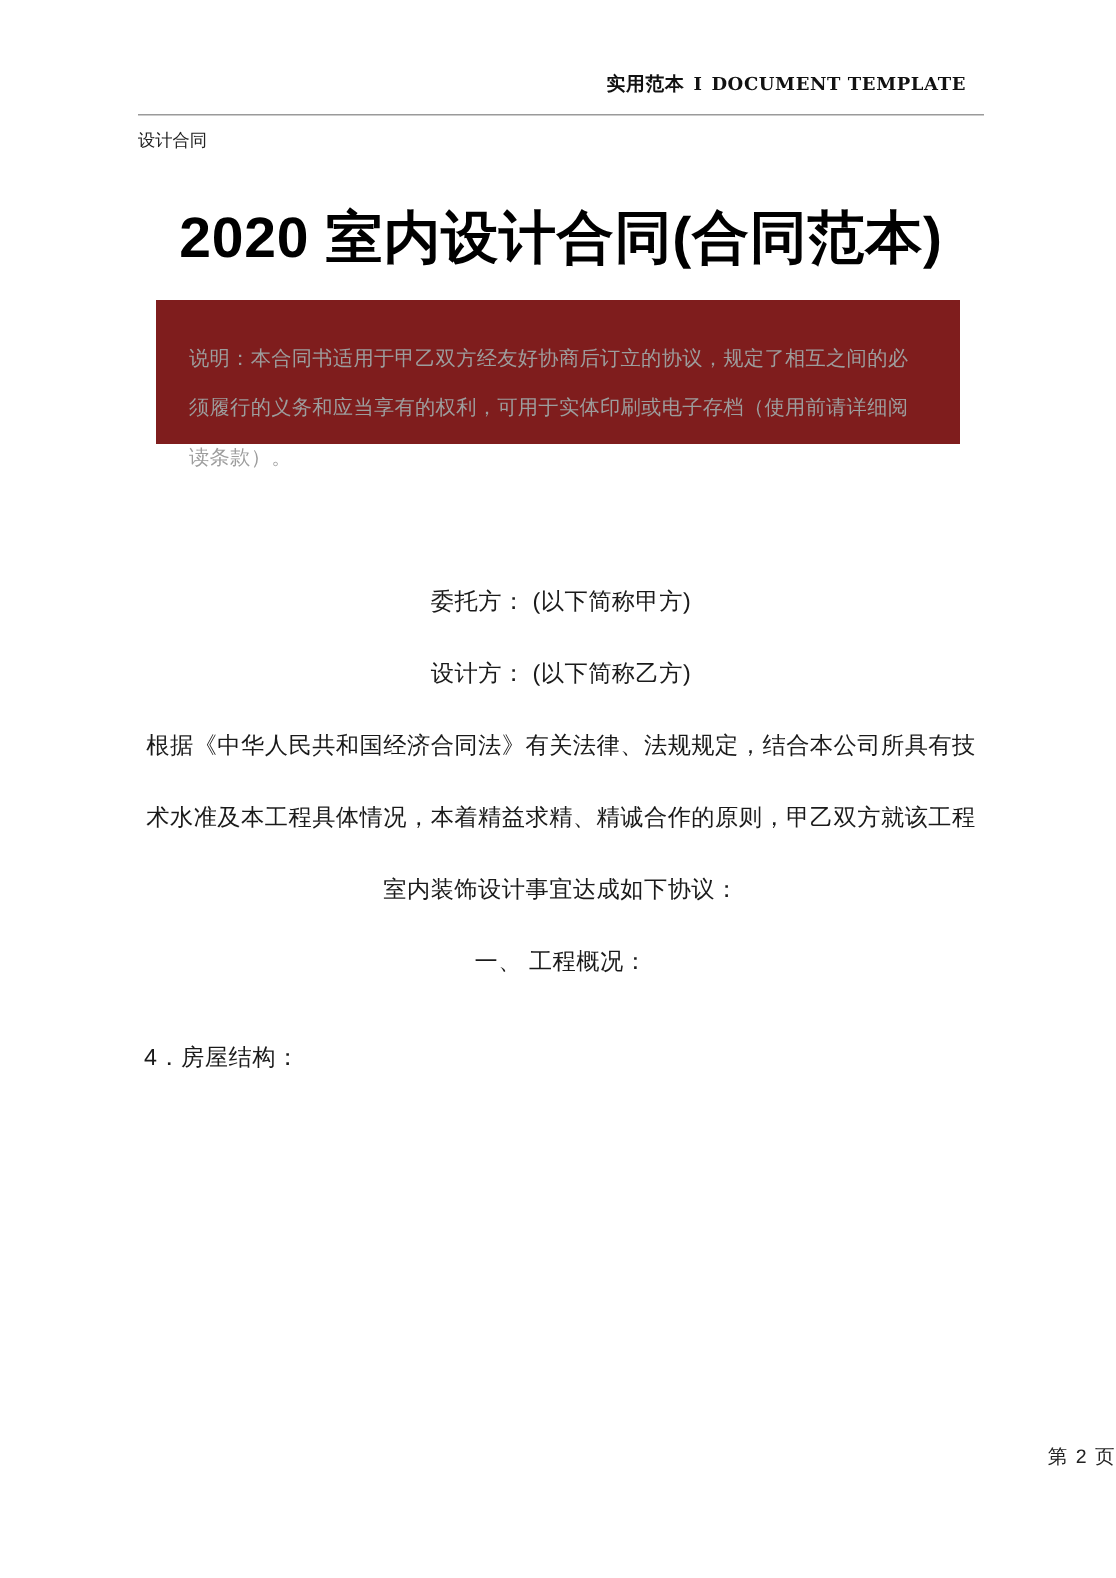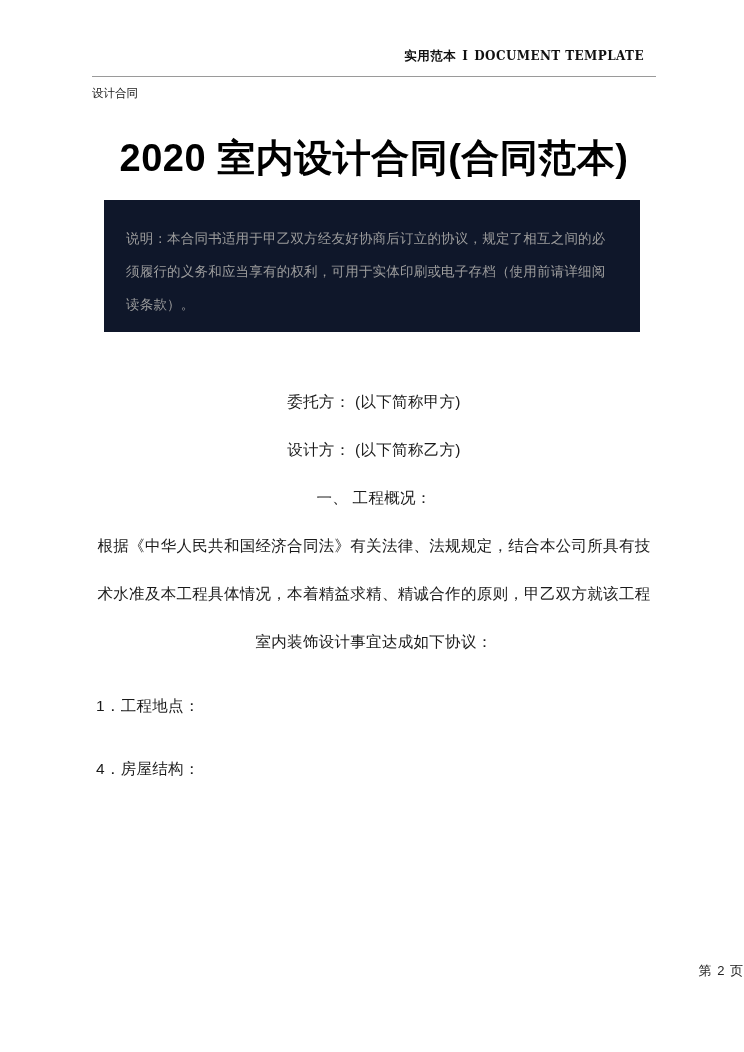--- a/index.html
+++ b/index.html
@@ -73,22 +73,22 @@
     font-weight: bold;
     color: #000;
     letter-spacing: 0.5px;
   }
   
   .note-box {
     position: absolute;
     top: 200px;
     left: 104px;
     width: 536px;
-    height: 132px;
-    background: #0f172a;
+    height: 96px;
+    background: #7f1d1d;
     box-sizing: border-box;
     padding: 22px 22px 0 22px;
   }
   .note-text {
     font-size: 13.5px;
     line-height: 33px;
     color: #9d9d9d;
     letter-spacing: 0.2px;
   }
   
@@ -143,21 +143,20 @@
 
   <div class="title">2020 室内设计合同(合同范本)</div>
 
   <div class="note-box">
     <div class="note-text">说明：本合同书适用于甲乙双方经友好协商后订立的协议，规定了相互之间的必须履行的义务和应当享有的权利，可用于实体印刷或电子存档（使用前请详细阅读条款）。</div>
   </div>
 
   <div class="body">
     <p class="para">委托方： (以下简称甲方)</p>
     <p class="para">设计方： (以下简称乙方)</p>
+    <p class="para block">根据《中华人民共和国经济合同法》有关法律、法规规定，结合本公司所具有技术水准及本工程具体情况，本着精益求精、精诚合作的原则，甲乙双方就该工程室内装饰设计事宜达成如下协议：</p>
     <p class="para">一、  工程概况：</p>
-    <p class="para block">根据《中华人民共和国经济合同法》有关法律、法规规定，结合本公司所具有技术水准及本工程具体情况，本着精益求精、精诚合作的原则，甲乙双方就该工程室内装饰设计事宜达成如下协议：</p>
-    <p class="indent-item">1．工程地点：</p>
     <p class="indent-item">4．房屋结构：</p>
   </div>
 
   <div class="footer">第 2 页</div>
 
 </div>
 
 </body></html>

